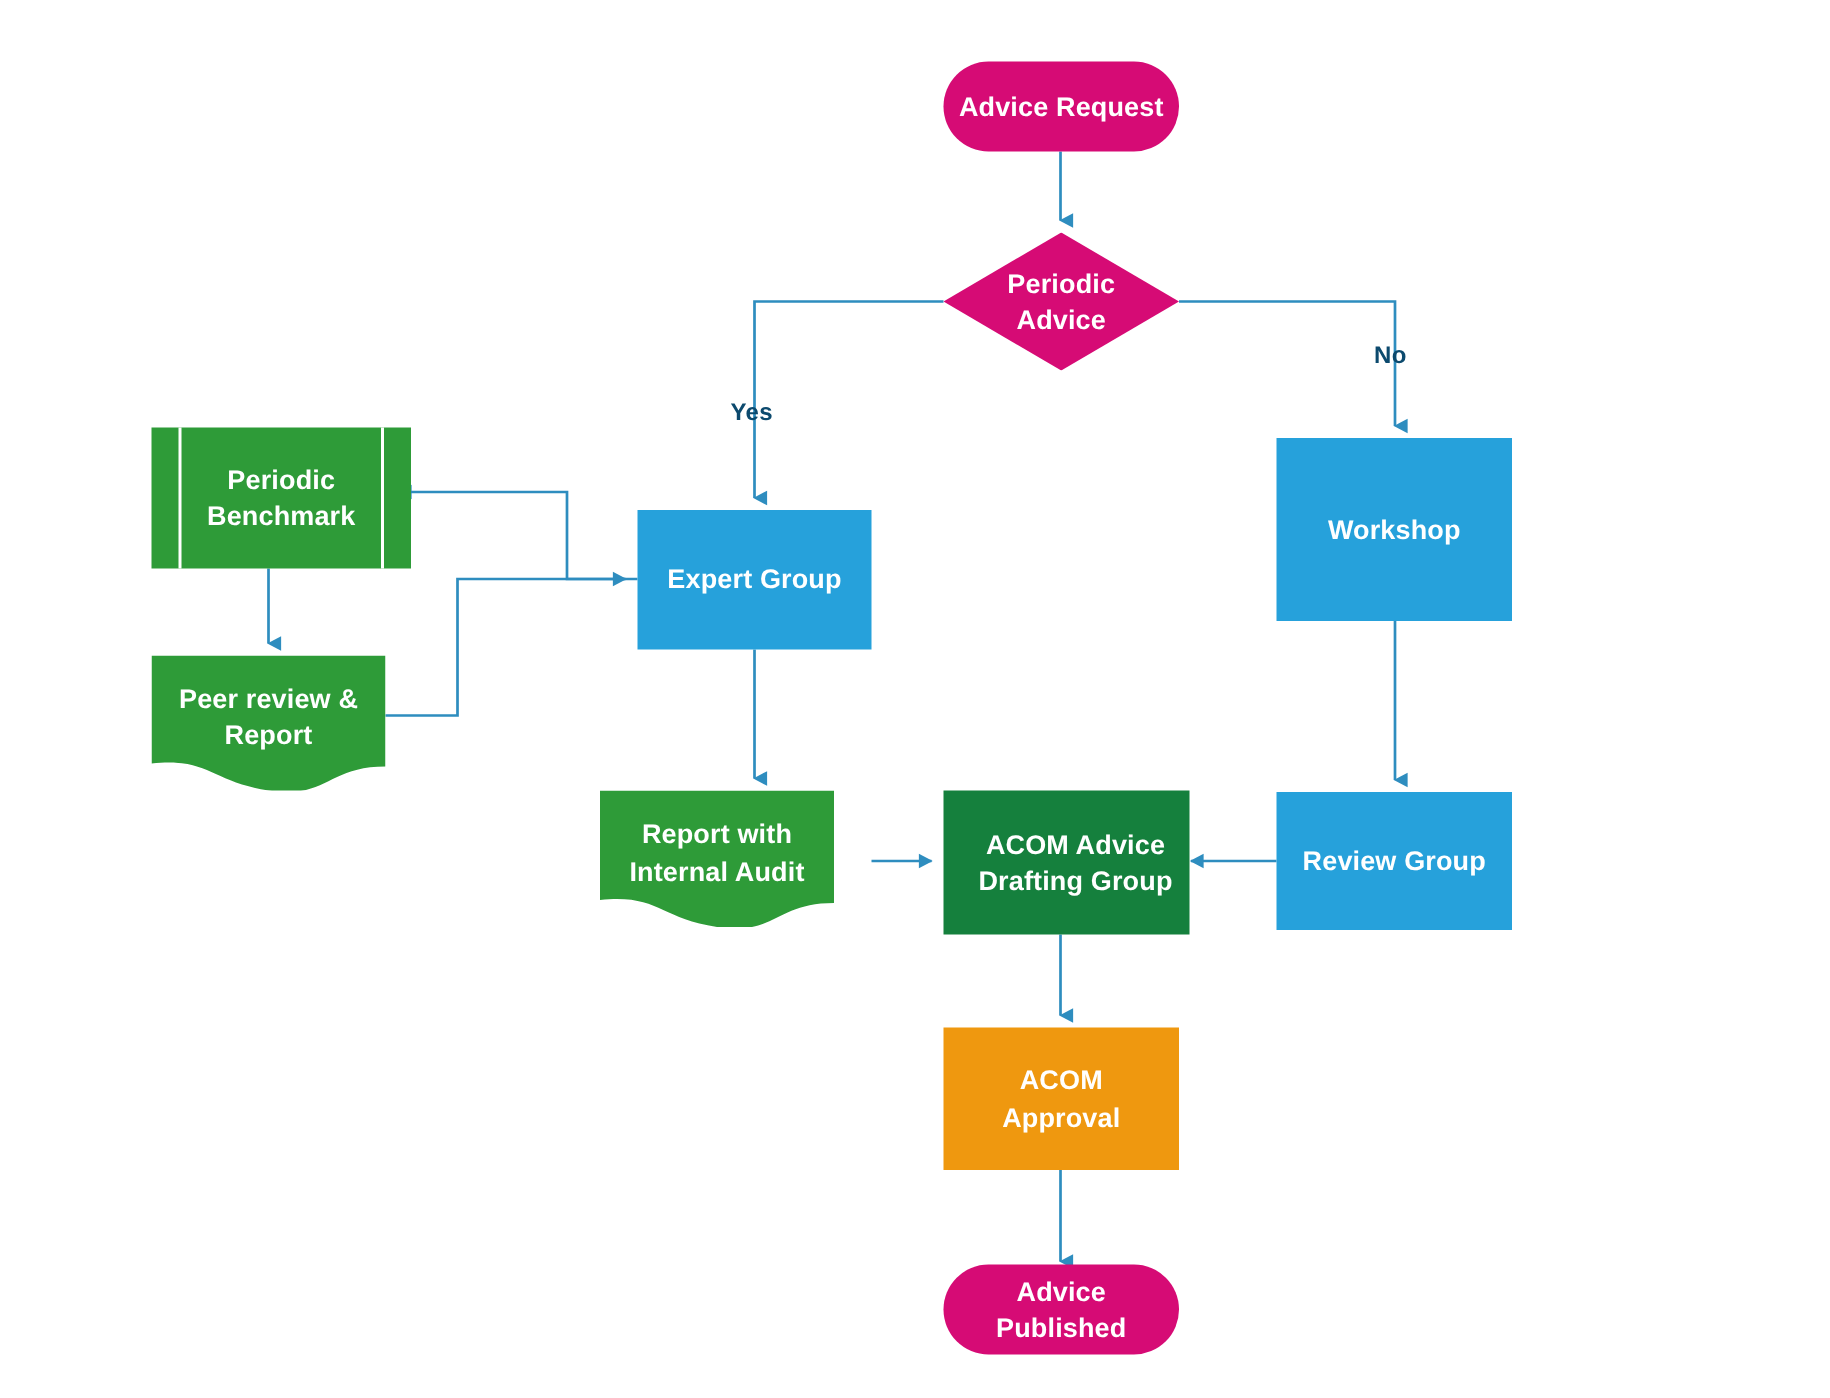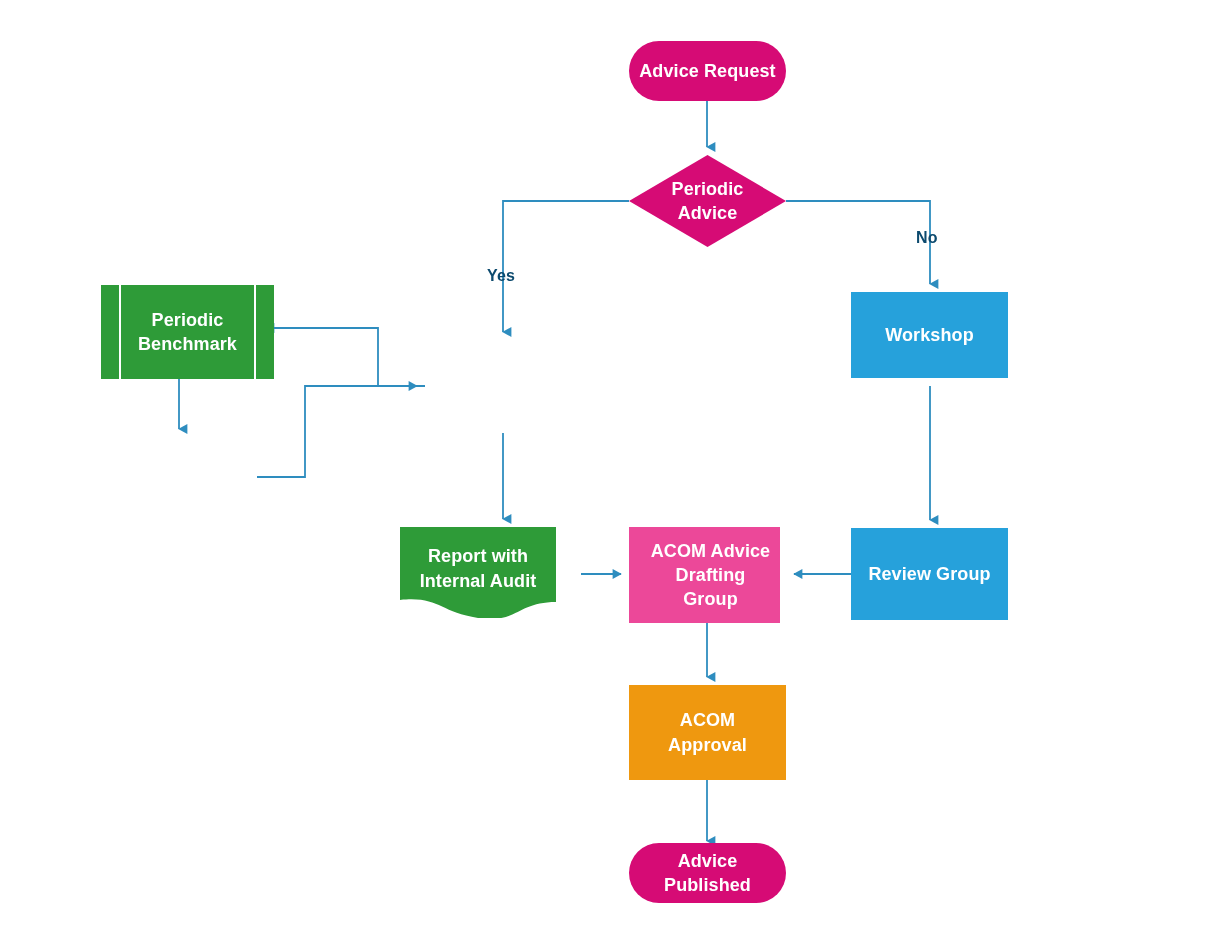--- a/index.html
+++ b/index.html
@@ -147,35 +147,45 @@
 Advice</span>
   </div>
 
   <div class="node shape-rect shape-predefined" style="left:101px; top:285px; width:173px; height:94px; background:#2E9B38;">
     <span class="pp-line left"></span>
     <span class="pp-line right"></span>
     <span class="label">Periodic
 Benchmark</span>
   </div>
 
-
-
-  <div class="node shape-rect" style="left:851px; top:292px; width:157px; height:86px; background:#26A1DB;">
+  <div class="node shape-document" style="left:101px; top:437px; width:156px; height:90px;">
+    <svg class="doc-bg" viewBox="0 0 156 90" preserveAspectRatio="none">
+      <path d="M0,0 L156,0 L156,74 C117,74 117,96 78,90 C39,84 39,68 0,72 Z" fill="#2E9B38"></path>
+    </svg>
+    <span class="label" style="margin-top:-8px;">Peer review &amp;
+Report</span>
+  </div>
+
+  <div class="node shape-rect" style="left:425px; top:340px; width:156px; height:93px; background:#26A1DB;">
+    <span class="label">Expert Group</span>
+  </div>
+
+  <div class="node shape-rect" style="left:851px; top:292px; width:157px; height:122px; background:#26A1DB;">
     <span class="label">Workshop</span>
   </div>
 
   <div class="node shape-document" style="left:400px; top:527px; width:156px; height:91px;">
     <svg class="doc-bg" viewBox="0 0 156 91" preserveAspectRatio="none">
       <path d="M0,0 L156,0 L156,75 C117,75 117,97 78,91 C39,85 39,69 0,73 Z" fill="#2E9B38"></path>
     </svg>
     <span class="label" style="margin-top:-8px;">Report with
 Internal Audit</span>
   </div>
 
-  <div class="node shape-rect" style="left:629px; top:527px; width:151px; height:96px; background:#ec4899;padding-left:20px;">
+  <div class="node shape-rect" style="left:629px; top:527px; width:164px; height:96px; background:#15803d;padding-left:20px;">
     <span class="label">ACOM Advice
 Drafting Group</span>
   </div>
 
   <div class="node shape-rect" style="left:851px; top:528px; width:157px; height:92px; background:#26A1DB;">
     <span class="label">Review Group</span>
   </div>
 
   <div class="node shape-rect" style="left:629px; top:685px; width:157px; height:95px; background:#EF980F;">
     <span class="label">ACOM

